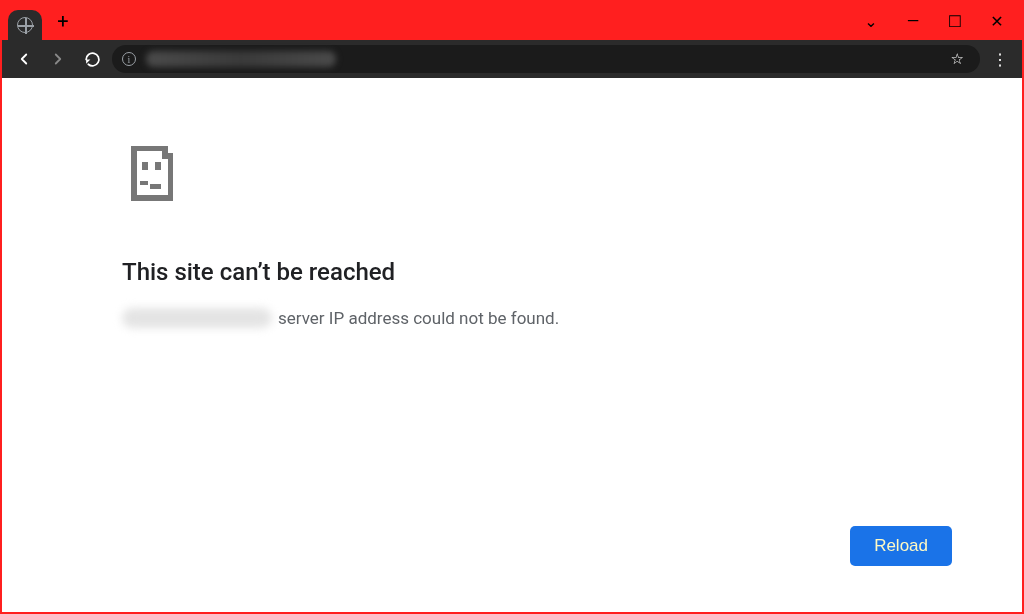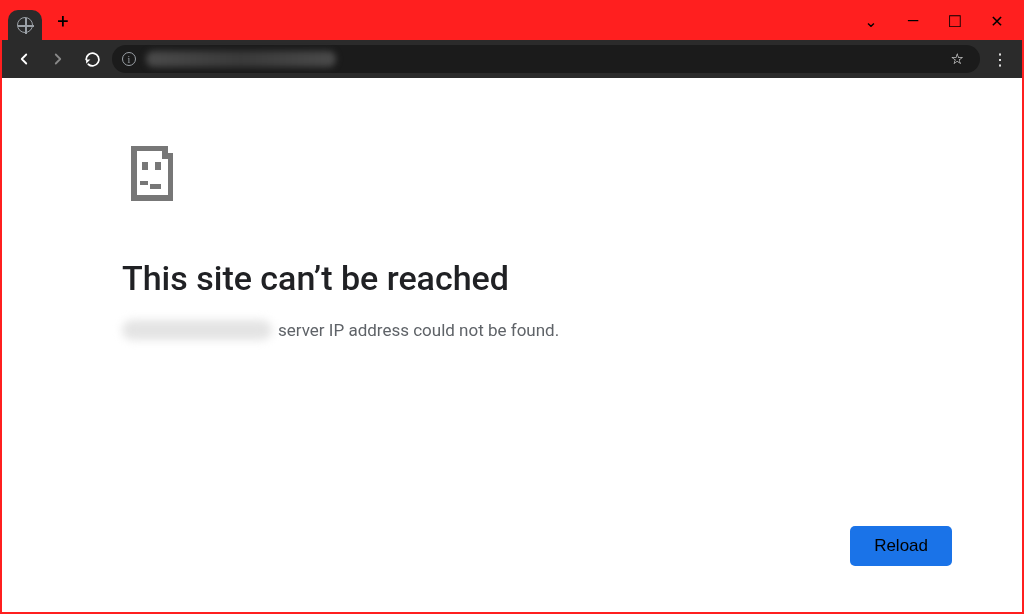--- a/index.html
+++ b/index.html
@@ -154,21 +154,21 @@
     }
     .error-page {
       padding: 64px 0 0 120px;
       max-width: 640px;
       color: #202124;
     }
     .sad-doc {
       margin-bottom: 46px;
     }
     .err-title {
-      font-size: 34px;
+      font-size: 24px;
       font-weight: 500;
       color: #202124;
       margin-bottom: 22px;
     }
     .err-sub {
       font-size: 17px;
       color: #5f6368;
       display: flex;
       align-items: center;
       gap: 6px;
@@ -185,21 +185,21 @@
     .err-code {
       font-size: 14px;
       color: #5f6368;
       letter-spacing: 0.2px;
     }
     .reload-btn {
       position: absolute;
       right: 70px;
       bottom: 46px;
       background: #1a73e8;
-      color: #000000;
+      color: #fef9c3;
       border: none;
       padding: 10px 24px;
       font-size: 17px;
       border-radius: 5px;
       cursor: pointer;
     }
   </style>
 </head>
 <body>
 

